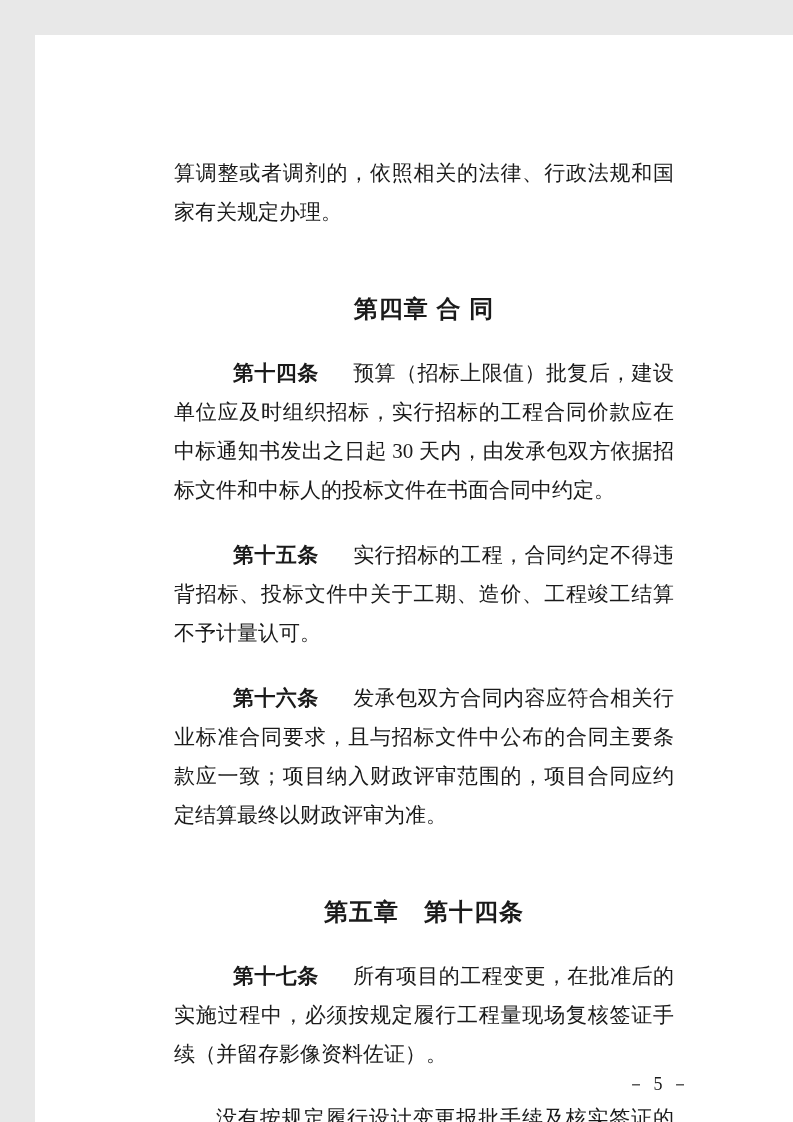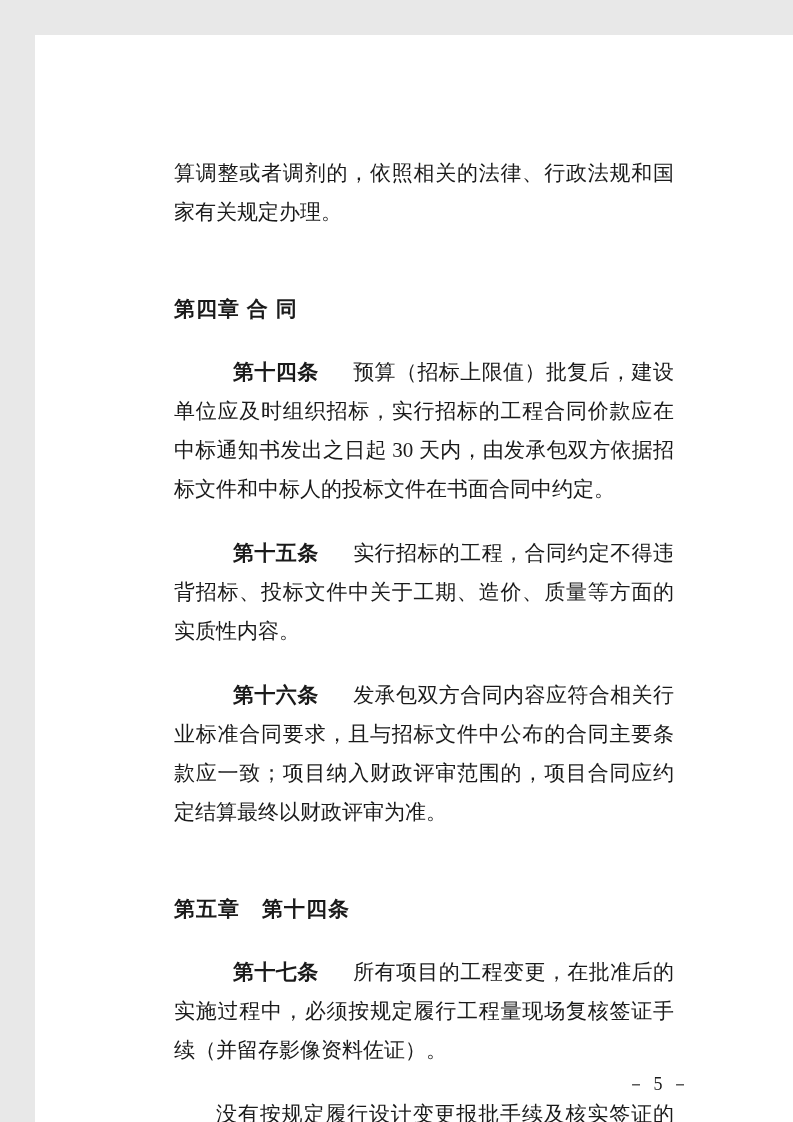--- a/index.html
+++ b/index.html
@@ -18,30 +18,30 @@
   .content {
     position: absolute;
     left: 105px; right: 102px; top: 85px;
     font-size: 21px;
     line-height: 39px;
     text-align: justify;
   }
   p.para { text-indent: 2em; }
   p.para.no-indent { text-indent: 0; }
   .article-label {
-    font-family: Liberation Serif, serif;
+    font-family: Liberation Sans, sans-serif;
     font-weight: bold;
     margin-right: 0.45em;
   }
   .article-label:empty { margin-right: 0; }
   .chapter-title {
     font-family: "Liberation Sans", "DejaVu Sans", sans-serif;
     font-weight: bold;
-    font-size: 21px;
-    text-align: left;
+    font-size: 24px;
+    text-align: center;
     text-indent: 0;
     margin-top: 41px;
     margin-bottom: 7px;
     letter-spacing: 1px;
   }
   .page-number {
     position: absolute;
     right: 102px;
     top: 1020px;
     font-size: 18px;
@@ -59,21 +59,21 @@
     <p class="para no-indent">算调整或者调剂的，依照相关的法律、行政法规和国家有关规定办理。</p>
 
     <h2 class="chapter-title">第四章 合 同</h2>
 
     <p class="para">
       <span class="article-label">第十四条</span><span>预算（招标上限值）批复后，建设单位应及时组织招标，实行招标的工程合同价款应在中标通知书发出之日起 30 天内，由发承包双方依据招标文件和中标人的投标文件在书面合同中约定。</span>
     </p>
 
 
     <p class="para">
-      <span class="article-label">第十五条</span><span>实行招标的工程，合同约定不得违背招标、投标文件中关于工期、造价、质量等方面的实质性内容。</span>
+      <span class="article-label">第十五条</span><span>实行招标的工程，合同约定不得违背招标、投标文件中关于工期、造价、工程竣工结算不予计量认可。</span>
     </p>
 
     <p class="para">
       <span class="article-label">第十六条</span><span>发承包双方合同内容应符合相关行业标准合同要求，且与招标文件中公布的合同主要条款应一致；项目纳入财政评审范围的，项目合同应约定结算最终以财政评审为准。</span>
     </p>
 
     <h2 class="chapter-title">第五章　第十四条</h2>
 
     <p class="para">
       <span class="article-label">第十七条</span><span>所有项目的工程变更，在批准后的实施过程中，必须按规定履行工程量现场复核签证手续（并留存影像资料佐证）。</span>

